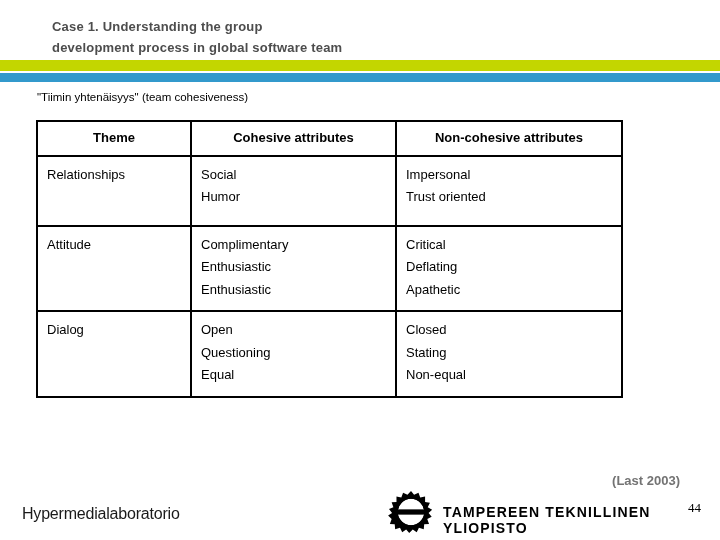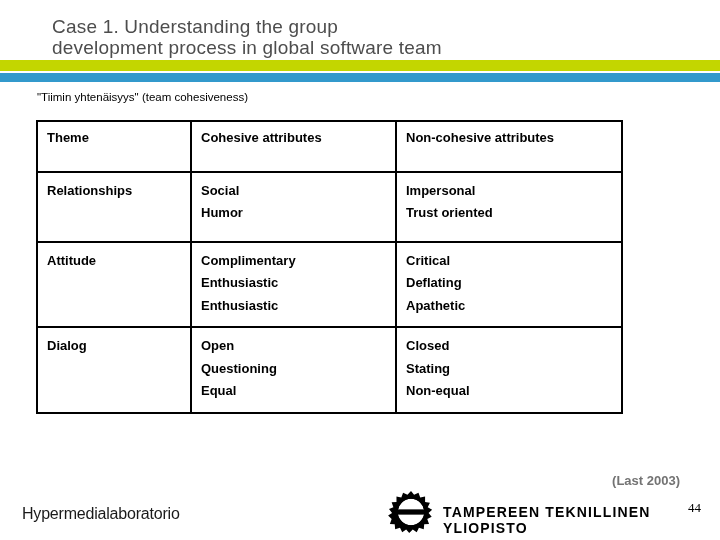--- a/index.html
+++ b/index.html
@@ -14,22 +14,22 @@
     overflow: hidden;
     position: relative;
   }
 
   
   .slide-title {
     position: absolute;
     left: 52px;
     top: 16px;
     width: 610px;
-    font-size: 19px;
-    font-weight: normal;
+    font-size: 13px;
+    font-weight: bold;
     line-height: 21px;
     color: #4d4d4d;
     letter-spacing: 0.2px;
     white-space: pre-line;
   }
 
   
   .bar-green {
     position: absolute;
     left: 0;
@@ -66,28 +66,29 @@
     border-collapse: collapse;
     table-layout: fixed;
   }
   .cohesion-table td, .cohesion-table th {
     border: 2px solid #000000;
     vertical-align: top;
     padding: 7px 9px 9px 9px;
     font-size: 13px;
     line-height: 22.5px;
     text-align: left;
-    font-weight: bold;
+    font-weight: normal;
     color: #000000;
   }
   .cohesion-table thead td {
     font-weight: bold;
     padding-top: 5px;
-    padding-bottom: 21px;
+    padding-bottom: 5px;
     height: 18px;
+    text-align: center;
   }
   .col-theme   { width: 154px; }
   .col-cohes   { width: 205px; }
   .col-noncohes{ width: 226px; }
   .theme-cell { font-weight: bold; }
   .attr-lines span { display: block; }
 
   .row-relationships td { height: 52px; }
   .row-attitude td      { height: 56px; }
   .row-dialog td        { height: 56px; }

